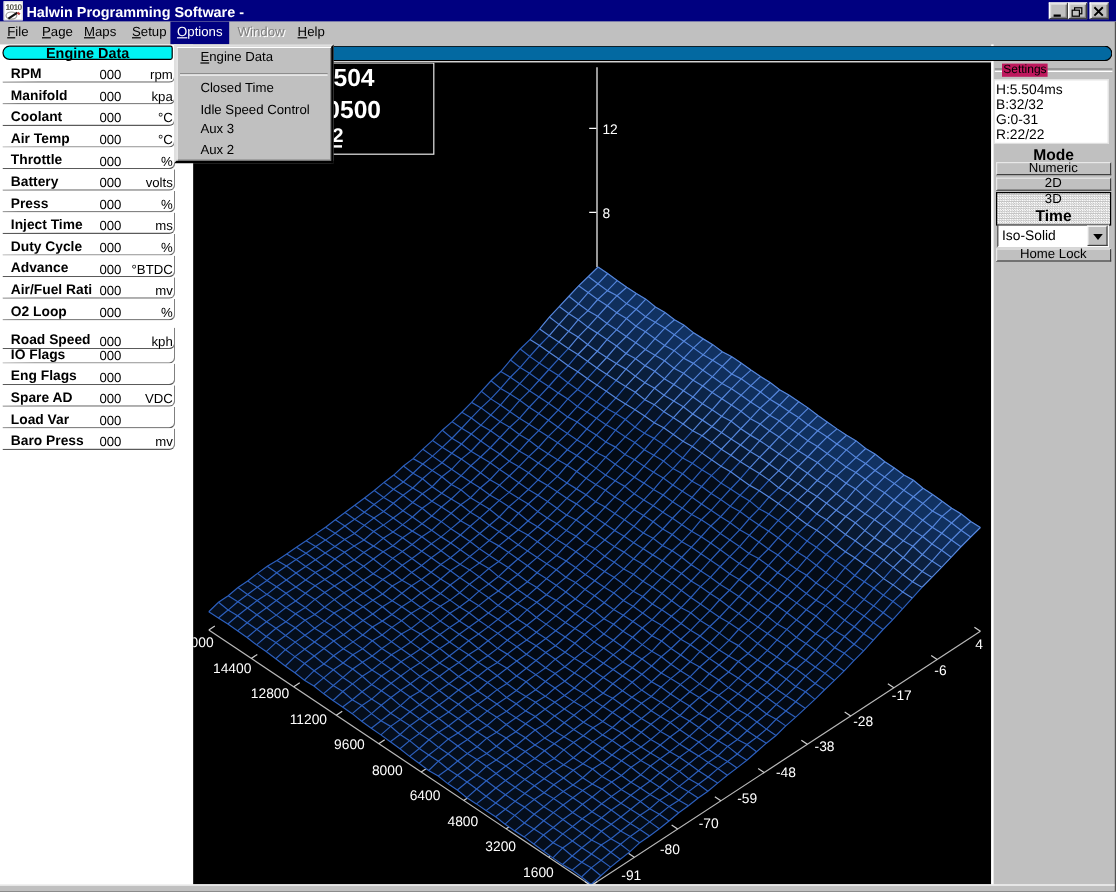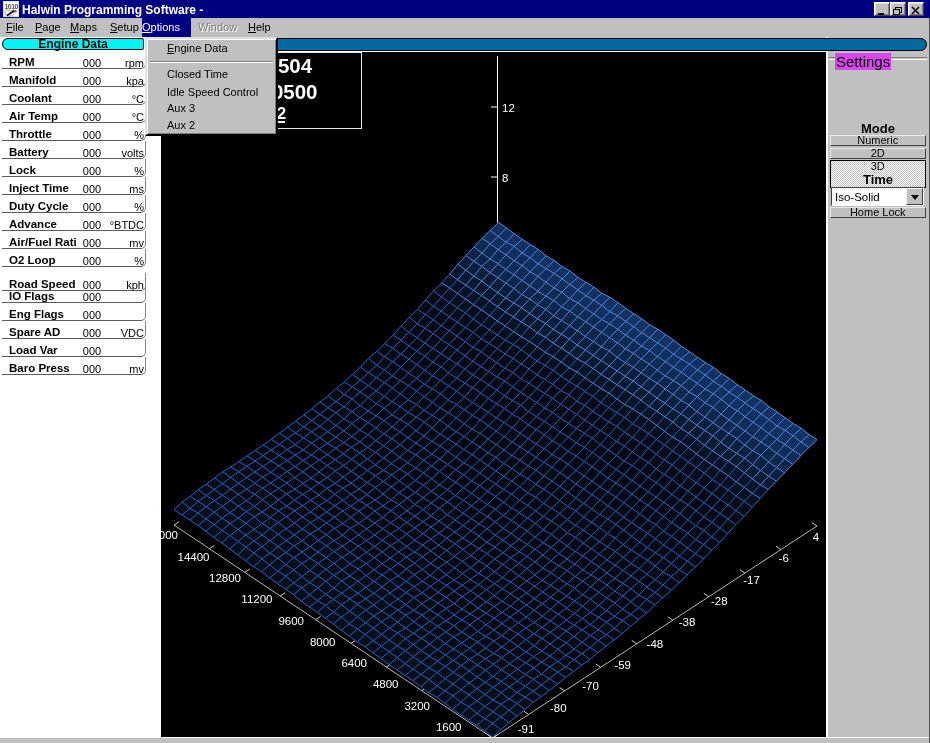--- a/index.html
+++ b/index.html
@@ -4,42 +4,42 @@
 html,body{width:930px;height:743px;overflow:hidden}
 body{position:relative;background:#c0c0c0;font-family:"Liberation Sans",sans-serif;}
 
 #title{position:absolute;left:0;top:0;width:930px;height:18px;background:#000080}
 #ticon{position:absolute;left:3px;top:1px;width:16px;height:16px;background:#fff;border:1px solid #dfdfdf}
 #ttext{position:absolute;left:22px;top:3px;font-size:12px;font-weight:bold;color:#fff}
 .tbtn{position:absolute;top:2px;width:16px;height:14px;background:#c0c0c0;border:1px solid;border-color:#fff #404040 #404040 #fff;box-shadow:inset 1px 1px 0 #dfdfdf, inset -1px -1px 0 #808080}
 
 #menubar{position:absolute;left:0;top:18px;width:930px;height:19px;background:#c0c0c0;font-size:11px;color:#000}
 .mi{position:absolute;top:2.5px}
-#opt{position:absolute;left:142px;top:0;width:49px;height:19px;background:#000080;color:#fff;text-align:left;padding-top:2.5px}
+#opt{position:absolute;left:142px;top:0;width:49px;height:19px;background:#000080;color:#fff;text-align:center;padding-top:2.5px}
 .dis{color:#808080;text-shadow:1px 1px 0 #fff}
 
 #lpanel{position:absolute;left:0;top:37px;width:161px;height:701px;background:#fff}
 #pill{position:absolute;left:2px;top:1px;width:142px;height:12px;background:#00f4f4;border:1px solid #000;border-radius:6px 2px 2px 6px;text-align:center;font-size:12px;font-weight:bold;line-height:10.5px}
 .row{position:absolute;left:2px;width:144px;height:18px;border-bottom:1px solid #5a5a5a;border-right:1px solid #808080;border-radius:0 0 5px 0}
 .row .rl{position:absolute;left:7px;top:6px;font-size:11.5px;font-weight:bold;white-space:nowrap;line-height:11px}
 .row .rv{position:absolute;left:79px;top:6.5px;width:22px;text-align:center;font-size:11px;line-height:11px}
 .row .ru{position:absolute;right:1px;top:6.5px;font-size:11px;line-height:11px}
 
 #fuelbar{position:absolute;left:161px;top:38px;width:766px;height:13px;z-index:20;background:#0369a1;border:1px solid #000;border-left:none;border-radius:0 7px 7px 0;text-align:left;font-size:12px;font-weight:bold;line-height:10.5px}
 
 #plot{position:absolute;left:161px;top:51px;width:665px;height:686px;background:#000;border-top:1px solid #fff;overflow:hidden}
 #plot svg{position:absolute;left:0;top:0}
 .al{font-family:"Liberation Sans",sans-serif;font-size:11.5px;fill:#fff}
 #bigbox{position:absolute;left:79px;top:0px;width:122px;height:77px;border:1px solid #e8e8e8;background:#000}
 .bn{position:absolute;color:#fff;font-weight:bold;font-size:20.5px;white-space:pre}
 .bn3{font-size:16.5px !important}
 
 #rpanel{position:absolute;left:826px;top:37px;width:104px;height:701px;background:#c0c0c0;border-left:2px solid #fff;font-size:12px}
 #sframe{position:absolute;left:1px;top:20px;width:98px;height:3px;border-top:1px solid #808080;border-bottom:1px solid #fff}
-#slab{position:absolute;left:7px;top:15.5px;background:#d946ef;padding:0 1px;font-size:15px}
+#slab{position:absolute;left:7px;top:15.5px;background:#be185d;padding:0 1px;font-size:10px}
 #sbox{position:absolute;left:0px;top:29px;width:96px;height:54px;background:#fff;border:1px solid #dfdfdf;line-height:12.6px;padding:2px 0 0 1px;font-size:11.5px}
 .glab{position:absolute;left:0;width:100px;text-align:center;font-weight:bold;font-size:13px}
 .rbtn{position:absolute;left:2px;width:95.5px;background:#c0c0c0;border:1px solid;border-color:#e8e8e8 #404040 #404040 #e8e8e8;text-align:center;font-size:11px}
 #b3d{border:1px solid #000;background:repeating-conic-gradient(#ffffff 0 25%,#c0c0c0 0 50%) 0 0/2px 2px;box-shadow:none}
 #combo{position:absolute;left:3px;top:149.5px;width:93px;height:19px;background:#fff;border:1px solid;border-color:#404040 #fff #fff #404040}
 #combo .ct{position:absolute;left:3px;top:3px;font-size:11.5px}
 #cbtn{position:absolute;right:0px;top:0px;width:17px;height:17px;background:#c0c0c0;border:1px solid;border-color:#fff #404040 #404040 #fff}
 #cbtn:after{content:"";position:absolute;left:4px;top:6px;border-left:4px solid transparent;border-right:4px solid transparent;border-top:5px solid #000}
 
 #dropdown{position:absolute;left:145px;top:37px;width:133px;height:99px;background:#c0c0c0;border:2px solid;border-color:#dfdfdf #000 #000 #dfdfdf;box-shadow:inset 1px 1px 0 #fff,inset -1px -1px 0 #808080;z-index:50;font-size:11px}
@@ -108,21 +108,21 @@
       <span class="rl">Throttle</span>
       <span class="rv">000</span>
       <span class="ru">%</span>
     </div>
 <div class="row" style="top:104px">
       <span class="rl">Battery</span>
       <span class="rv">000</span>
       <span class="ru">volts</span>
     </div>
 <div class="row" style="top:122px">
-      <span class="rl">Lock</span>
+      <span class="rl">Press</span>
       <span class="rv">000</span>
       <span class="ru">%</span>
     </div>
 <div class="row" style="top:140px">
       <span class="rl">Inject Time</span>
       <span class="rv">000</span>
       <span class="ru">ms</span>
     </div>
 <div class="row" style="top:158px">
       <span class="rl">Duty Cycle</span>
@@ -1954,20 +1954,21 @@
   <div id="bigbox"></div>
   <span class="bn" style="left:105.5px;top:2px">5504</span>
   <span class="bn" style="left:99.5px;top:27.5px">50500</span>
   <span class="bn bn3" style="left:116px;top:51.5px">2</span>
   <div style="position:absolute;left:116px;top:69px;width:8px;height:2px;background:#fff"></div>
 </div>
 
 <div id="rpanel">
   <div id="sframe"></div>
   <span id="slab">Settings</span>
+  <div id="sbox">H:5.504ms<br>B:32/32<br>G:0-31<br>R:22/22</div>
   <span class="glab" style="top:84px">Mode</span>
   <div class="rbtn" style="top:98px;height:11px;line-height:9px">Numeric</div>
   <div class="rbtn" style="top:110.5px;height:11px;line-height:9px">2D</div>
   <div class="rbtn" id="b3d" style="top:122.5px;height:28px;line-height:10px">3D</div>
   <span class="glab" style="top:134.5px">Time</span>
   <div id="combo">
       <span class="ct">Iso-Solid</span>
       <div id="cbtn"></div>
     </div>
   <div class="rbtn" style="top:169.5px;height:11px;line-height:9px">Home Lock</div>

